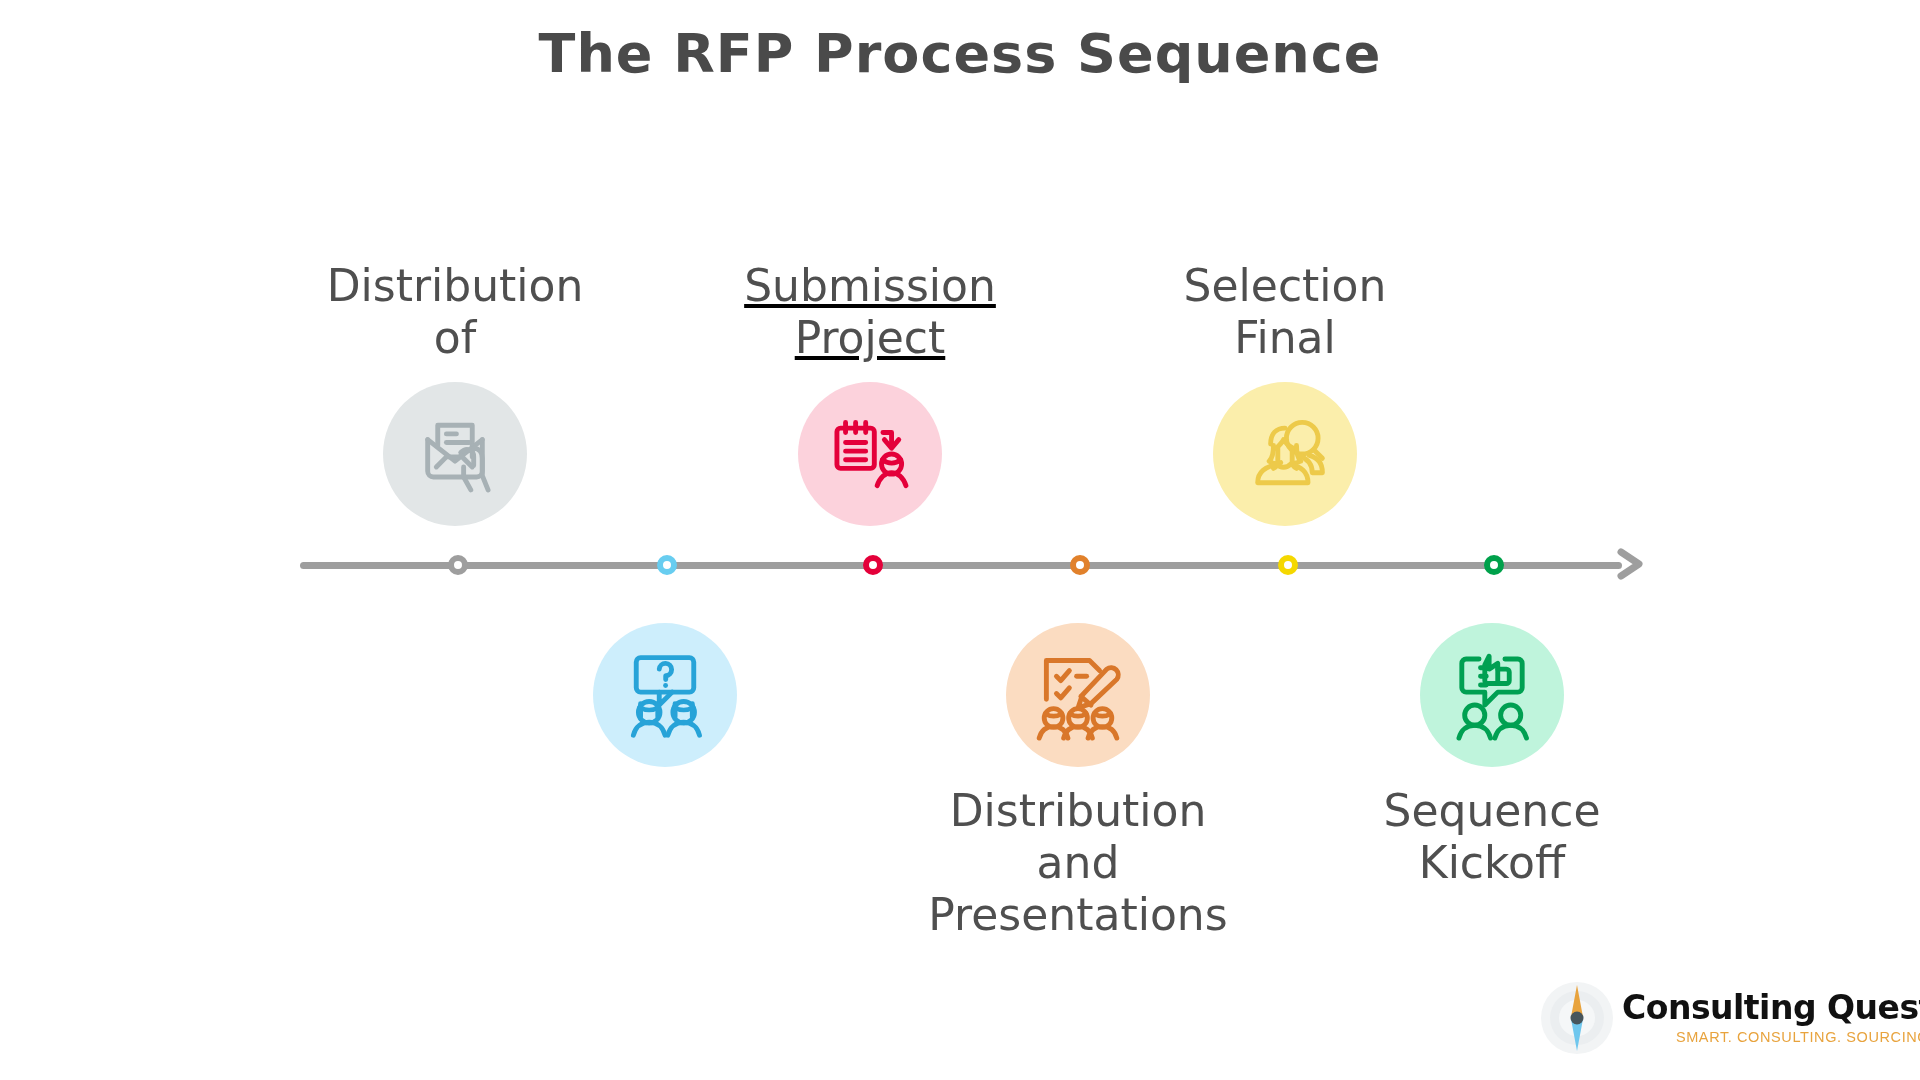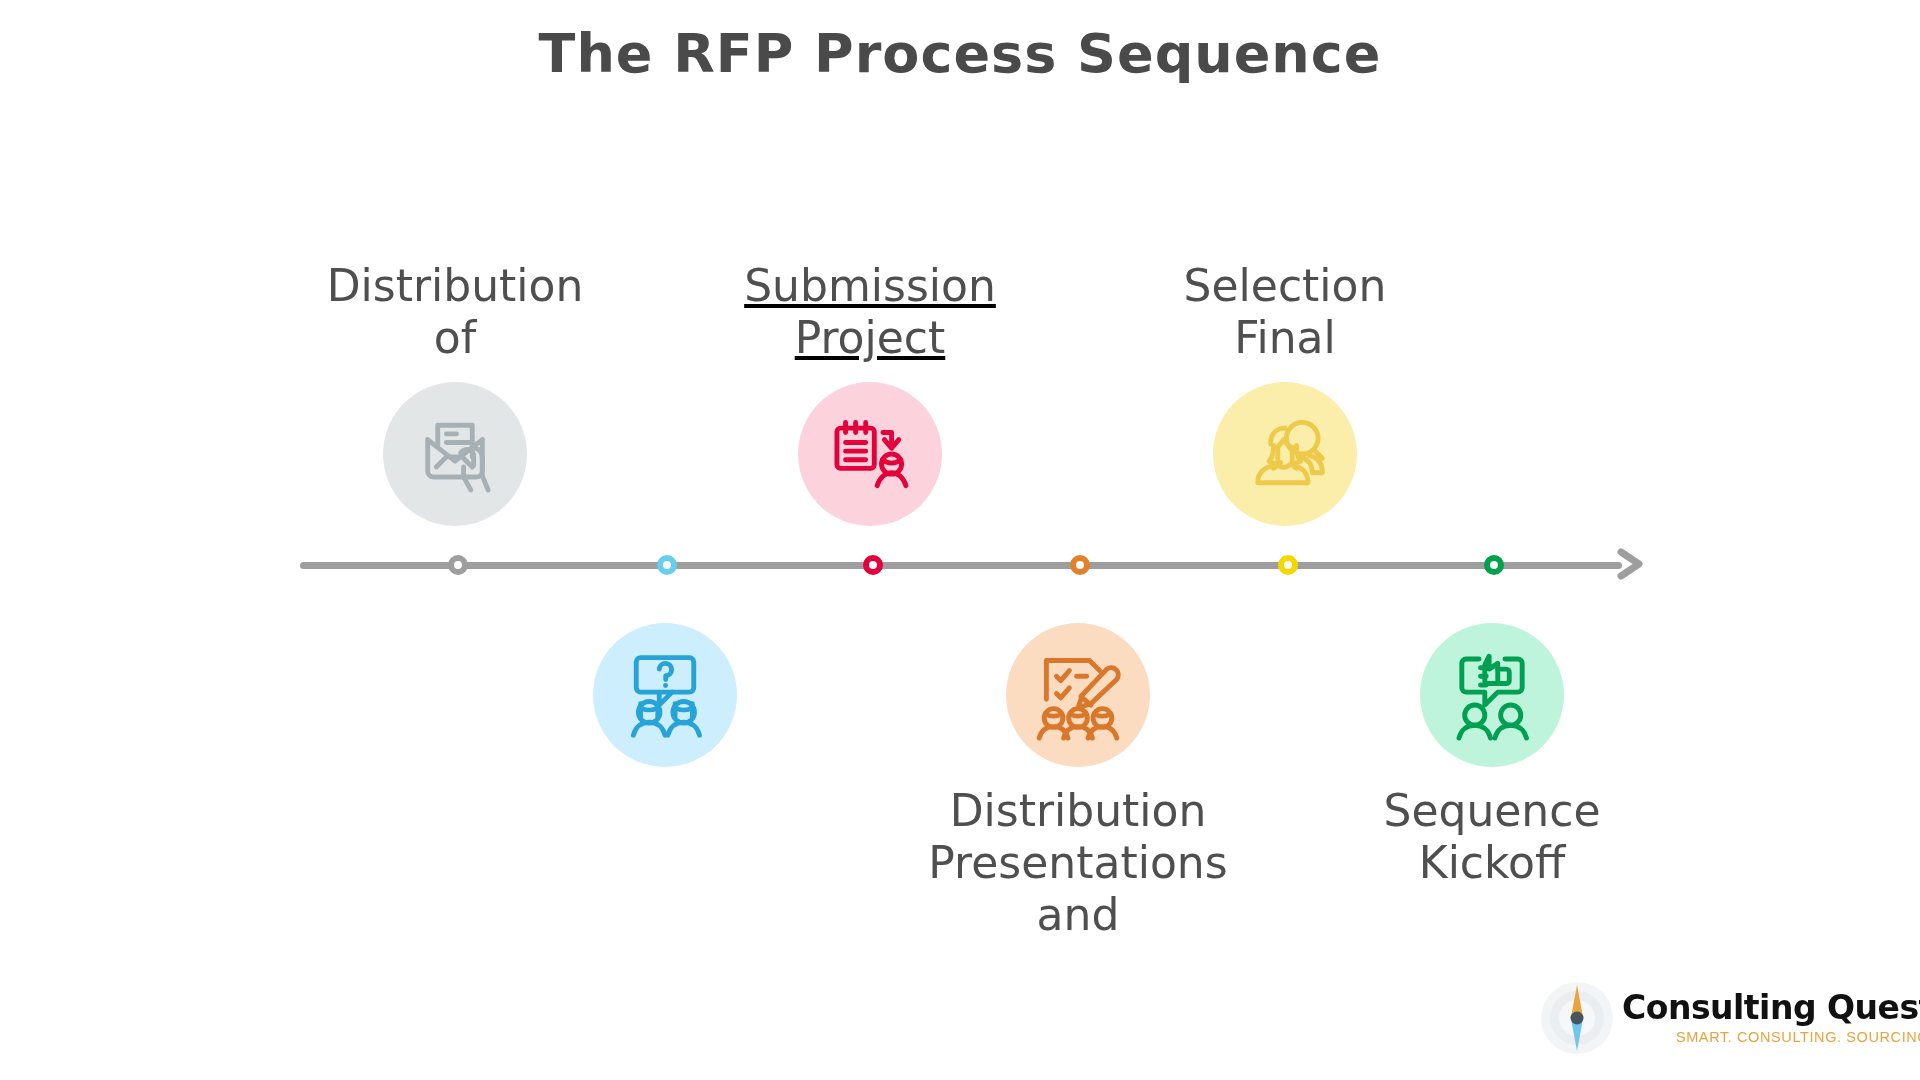--- a/index.html
+++ b/index.html
@@ -247,22 +247,22 @@
               <path d="M26.4 45 c3.4 2.2 7.8 2.2 11.2 0" fill="none" stroke="#d9772a" stroke-width="3.4" stroke-linecap="round" stroke-linejoin="round"></path>
               <path d="M22 62 c1.4 -5.5 5.3 -8 10 -8 s8.6 2.5 10 8" fill="none" stroke="#d9772a" stroke-width="3.4" stroke-linecap="round" stroke-linejoin="round"></path>
               <circle cx="49" cy="48" r="6.5" fill="none" stroke="#d9772a" stroke-width="3.4" stroke-linecap="round" stroke-linejoin="round"></circle>
               <path d="M43.4 45 c3.4 2.2 7.8 2.2 11.2 0" fill="none" stroke="#d9772a" stroke-width="3.4" stroke-linecap="round" stroke-linejoin="round"></path>
               <path d="M39 62 c1.4 -5.5 5.3 -8 10 -8 s8.6 2.5 10 8" fill="none" stroke="#d9772a" stroke-width="3.4" stroke-linecap="round" stroke-linejoin="round"></path>
             </svg>
           </span>
         </div>
         <div class="ms-label">
           <div>Distribution</div>
+          <div>and</div>
           <div>Presentations</div>
-          <div>and</div>
         </div>
       </div>
       <div class="milestone up" style="left: 1285px; top: 260px;">
         <div class="ms-label">
           <div>Selection</div>
           <div>Final</div>
         </div>
         <div class="ms-bubble" style="background: rgb(251, 238, 171);">
           <span style="display: block; width: 92px; height: 92px;">
             <svg viewBox="0 0 64 64">

